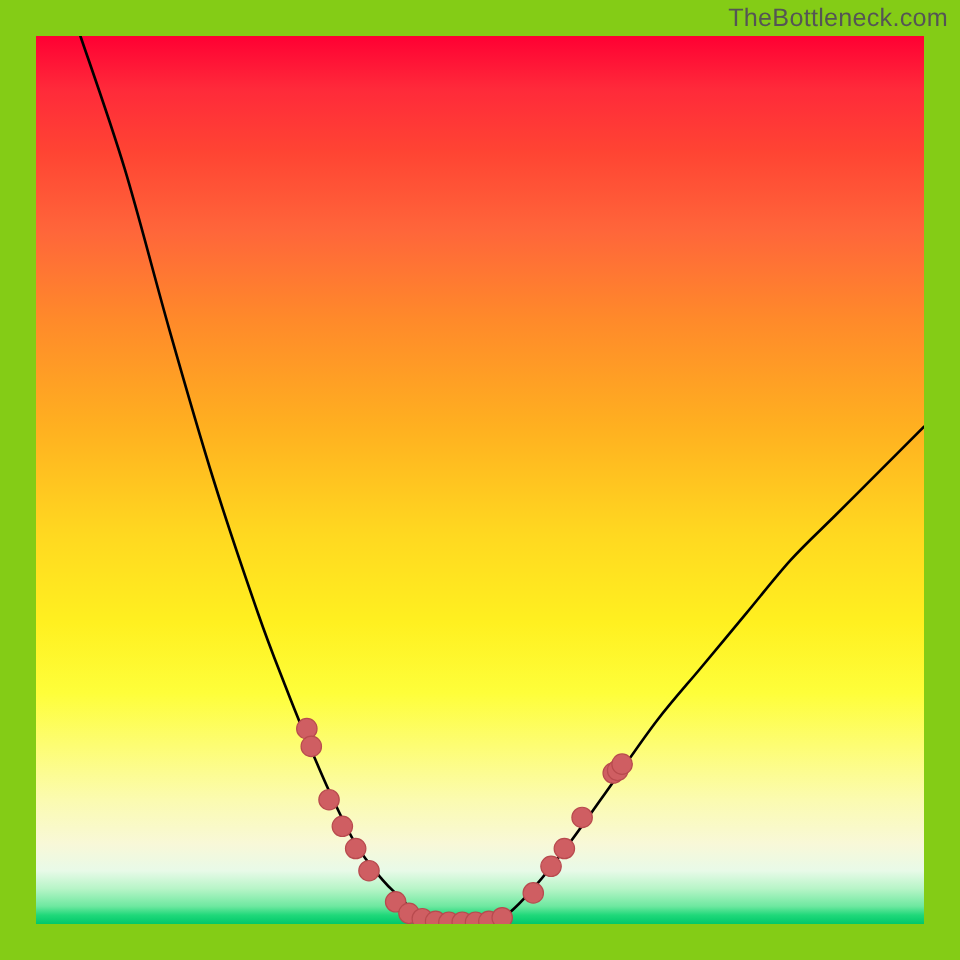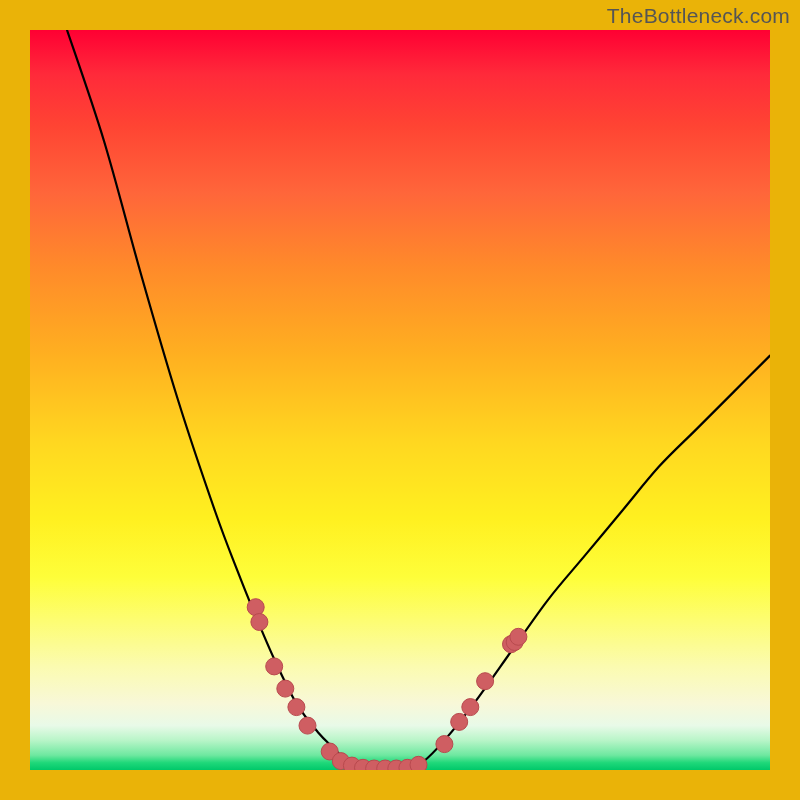--- a/index.html
+++ b/index.html
@@ -10,21 +10,21 @@
     background: #000;
     overflow: hidden;
     font-family: Arial, Helvetica, sans-serif;
   }
   .frame {
     position: absolute;
     top: 0;
     left: 0;
     width: 800px;
     height: 800px;
-    background: #eab308;
+    background: #84cc16;
   }
   .plot-area {
     position: absolute;
     top: 30px;
     left: 30px;
     width: 740px;
     height: 740px;
     overflow: hidden;
   }
   .gradient {

